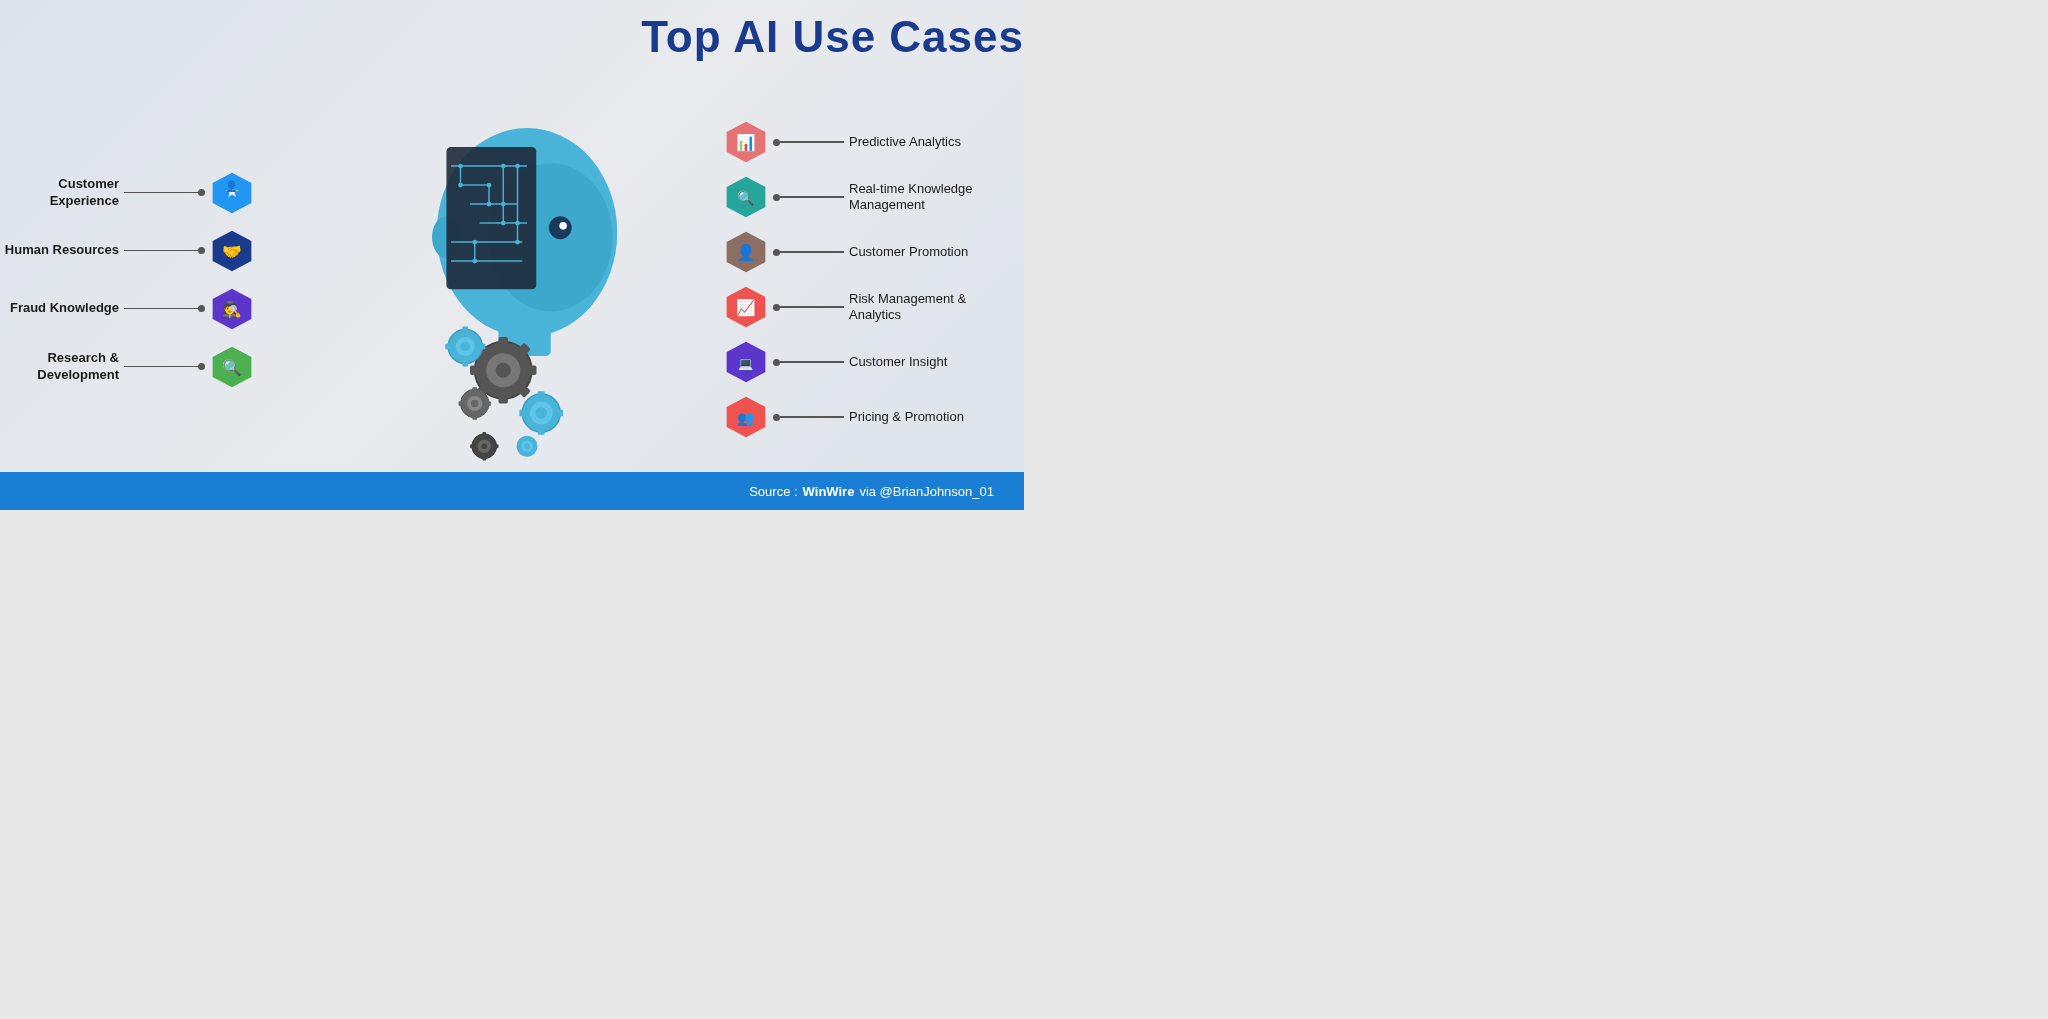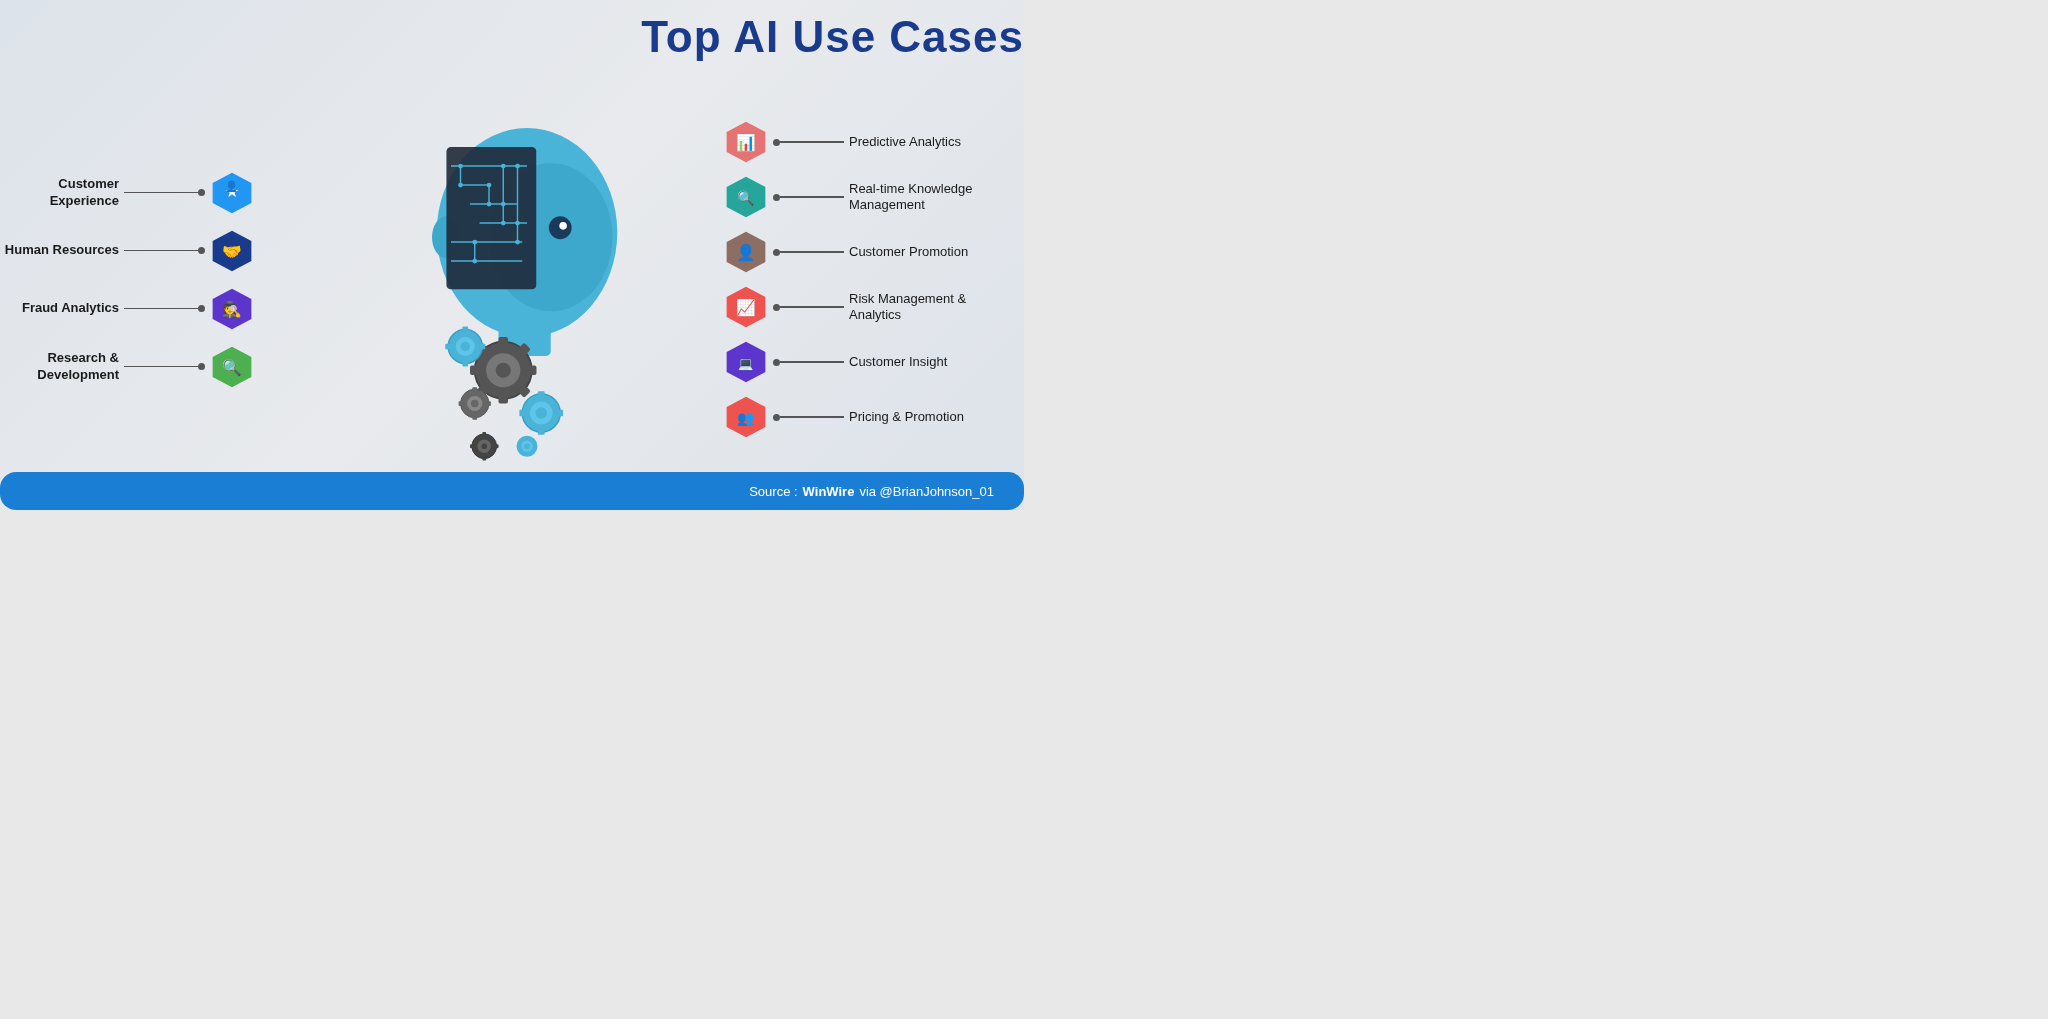--- a/index.html
+++ b/index.html
@@ -89,21 +89,20 @@
       bottom: 0;
       left: 0;
       right: 0;
       height: 38px;
       background: #1a7fd4;
       display: flex;
       align-items: center;
       justify-content: flex-end;
       padding-right: 30px;
       gap: 5px;
-      border-radius: 16px;
     }
 
     .bottom-bar-text {
       color: white;
       font-size: 13px;
     }
 
     .bottom-bar-brand {
       color: white;
       font-size: 13px;
@@ -219,21 +218,21 @@
         </div>
         <div class="hex-icon">
           <svg class="hex-svg" viewBox="0 0 50 50">
             <polygon points="25,2 47,13.5 47,36.5 25,48 3,36.5 3,13.5" fill="#1a3a8c"></polygon>
             <text x="25" y="32" text-anchor="middle" fill="white" font-size="18">🤝</text>
           </svg>
         </div>
       </div>
 
       <div class="left-item">
-        <div class="left-label">Fraud Analytics</div>
+        <div class="left-label">Fraud Knowledge</div>
         <div class="left-connector">
           <div class="h-line"></div>
           <div class="dot"></div>
         </div>
         <div class="hex-icon">
           <svg class="hex-svg" viewBox="0 0 50 50">
             <polygon points="25,2 47,13.5 47,36.5 25,48 3,36.5 3,13.5" fill="#5c35cc"></polygon>
             <text x="25" y="32" text-anchor="middle" fill="white" font-size="18">🕵</text>
           </svg>
         </div>

